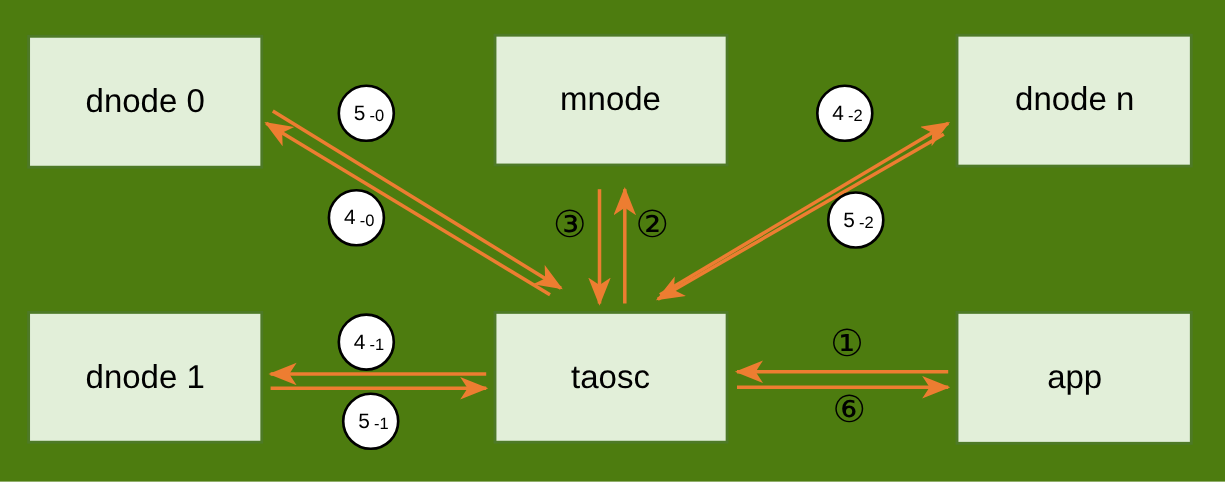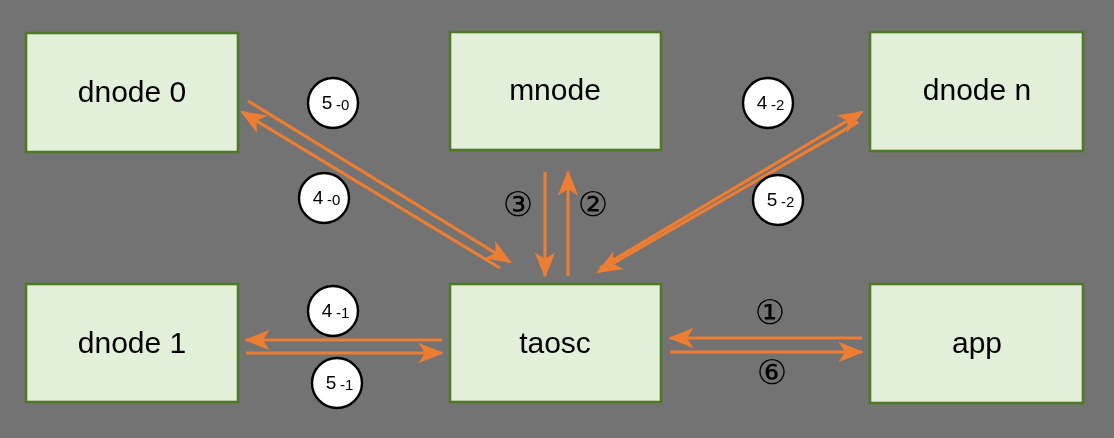--- a/index.html
+++ b/index.html
@@ -7,21 +7,21 @@
     padding: 0;
     background: #ffffff;
   }
   body {
     font-family: "Liberation Sans", sans-serif;
   }
   #diagram-root {
     position: relative;
     width: 1114px;
     height: 438px;
-    background: #737373;
+    background: #4d7c0f;
     overflow: hidden;
   }
   svg.canvas {
     position: absolute;
     top: 0;
     left: 0;
     width: 1114px;
     height: 438px;
     display: block;
   }

